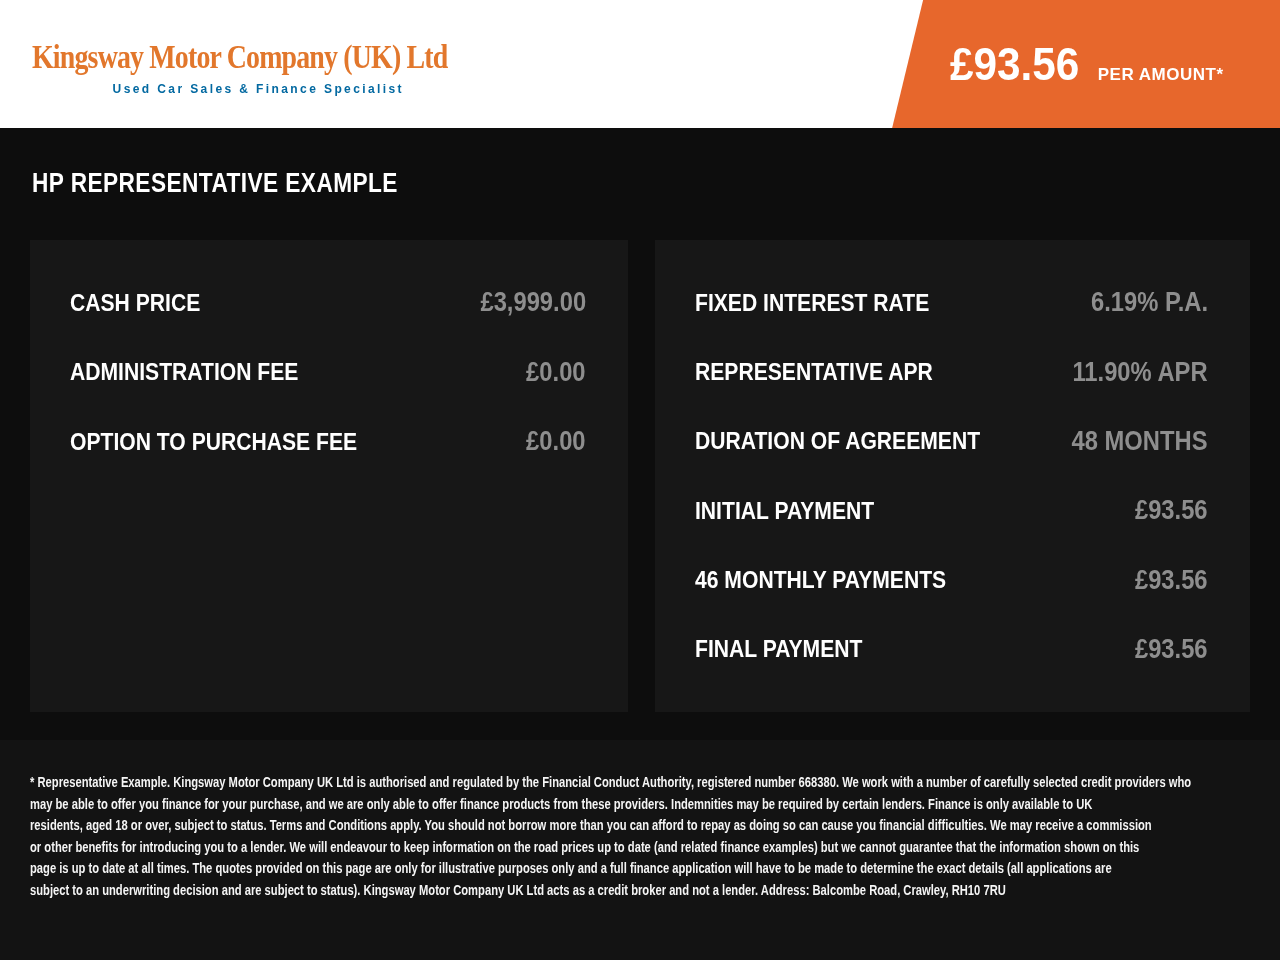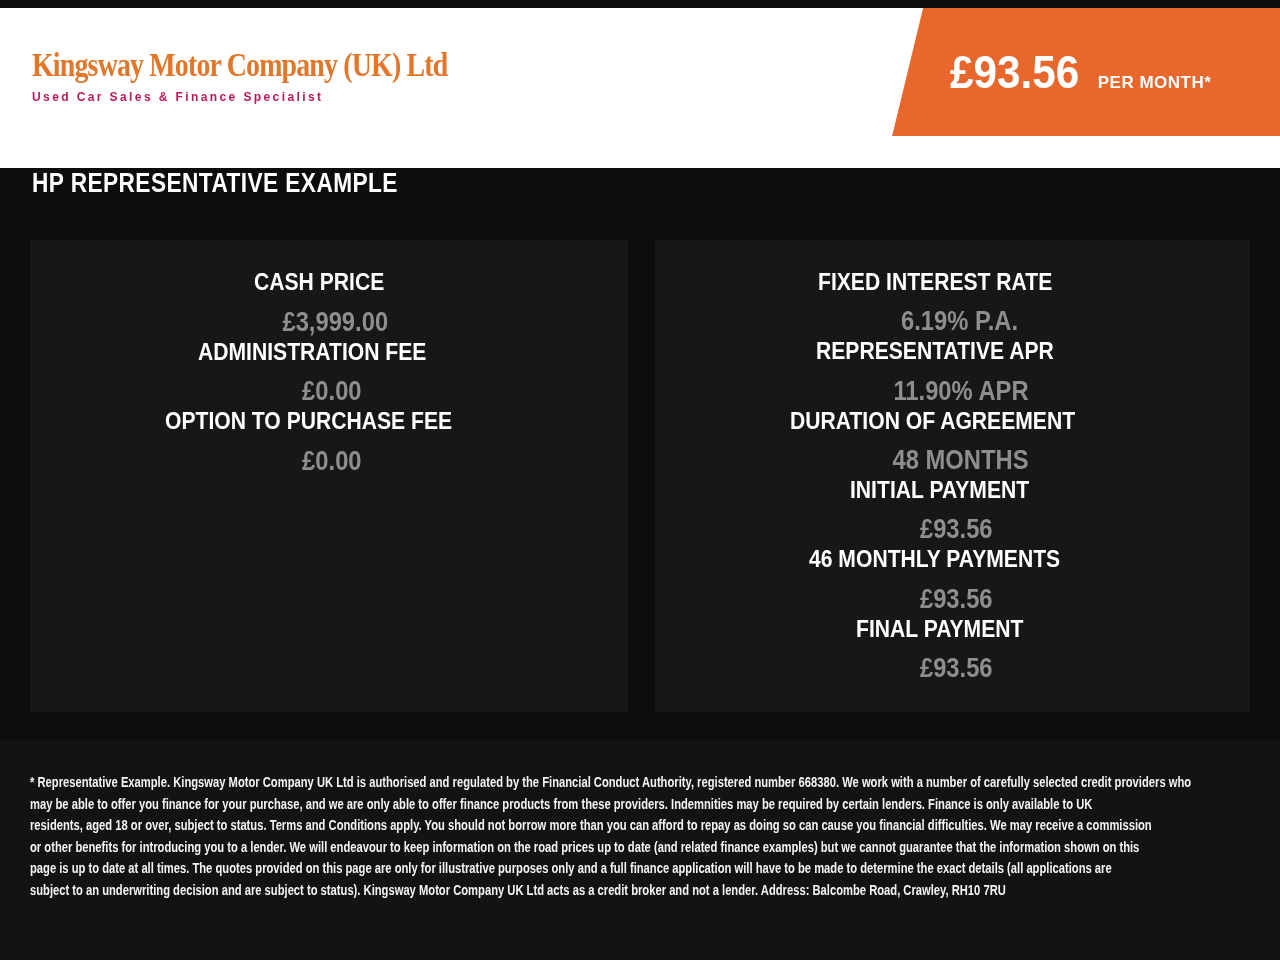--- a/index.html
+++ b/index.html
@@ -1,34 +1,34 @@
 <!DOCTYPE html>
 <html><head>
 <meta charset="utf-8">
 <style>
   * { margin: 0; padding: 0; box-sizing: border-box; }
   html, body { width: 1280px; height: 960px; overflow: hidden; }
   body { font-family: "Liberation Sans", sans-serif; background: #0D0D0D; position: relative; }
 
   
   .header {
-    position: absolute; top: 8px; left: 0; width: 1280px; height: 160px;
+    position: absolute; top: 0; left: 0; width: 1280px; height: 128px;
     background: #FFFFFF;
   }
   .logo { position: absolute; left: 32px; top: 38px; width: 372px; height: 66px; }
   .logo-title {
     position: absolute; left: 0; top: 0;
     font-family: "Liberation Serif", serif; font-weight: bold;
     font-size: 34px; color: #E2772C; white-space: nowrap;
     transform: scaleX(0.82); transform-origin: left top; letter-spacing: -1px;
   }
   .logo-subtitle {
     position: absolute; left: 0; top: 44px; width: 100%;
-    text-align: left; font-size: 12px; font-weight: bold;
-    letter-spacing: 2.4px; color: #be185d; white-space: nowrap;
+    text-align: right; font-size: 12px; font-weight: bold;
+    letter-spacing: 2.4px; color: #0369a1; white-space: nowrap;
   }
   .banner {
     position: absolute; right: 0; top: 0; width: 430px; height: 128px;
     background: #E7672C;
     clip-path: polygon(17% 0, 100% 0, 100% 100%, 9.8% 100%);
     display: flex; align-items: baseline; justify-content: flex-start;
     padding-left: 100px; padding-top: 40px;
   }
   .banner-price {
     font-size: 47px; font-weight: bold; color: #FFFFFF; white-space: nowrap;
@@ -47,25 +47,24 @@
     transform: scaleX(0.84); transform-origin: left top; letter-spacing: 0.5px;
   }
 
   
   .panel {
     position: absolute; top: 240px; height: 472px; background: #171717;
     padding: 28px 42px 28px 40px;
     display: flex; flex-direction: column;
   }
   .panel-left  { left: 30px;  width: 598px; }
-  .panel-right { left: 655px; width: 595px; }
+  .panel-right { left: 655px; width: 595px; justify-content: flex-end; }
   .row {
     height: 69.5px; display: flex; align-items: center;
     justify-content: space-between;
-    flex-direction: column;
   }
   .row-label {
     font-size: 24px; font-weight: bold; color: #FFFFFF; white-space: nowrap;
     display: inline-block; transform: scaleX(0.88); transform-origin: left center;
   }
   .row-value {
     font-size: 27px; font-weight: bold; color: #8E8E8E; white-space: nowrap;
     display: inline-block; transform: scaleX(0.88); transform-origin: right center;
   }
 
@@ -83,21 +82,21 @@
 </head>
 <body>
 
 <div class="header">
   <div class="logo">
     <div class="logo-title">Kingsway Motor Company (UK) Ltd</div>
     <div class="logo-subtitle">Used Car Sales &amp; Finance Specialist</div>
   </div>
   <div class="banner">
     <span class="banner-price">£93.56</span>
-    <span class="banner-period">PER MONTH*</span>
+    <span class="banner-period">PER AMOUNT*</span>
   </div>
 </div>
 
 <h1 class="page-title">HP REPRESENTATIVE EXAMPLE</h1>
 
 <div class="panel panel-left">
   <div class="row">
     <span class="row-label">CASH PRICE</span>
     <span class="row-value">£3,999.00</span>
   </div>

